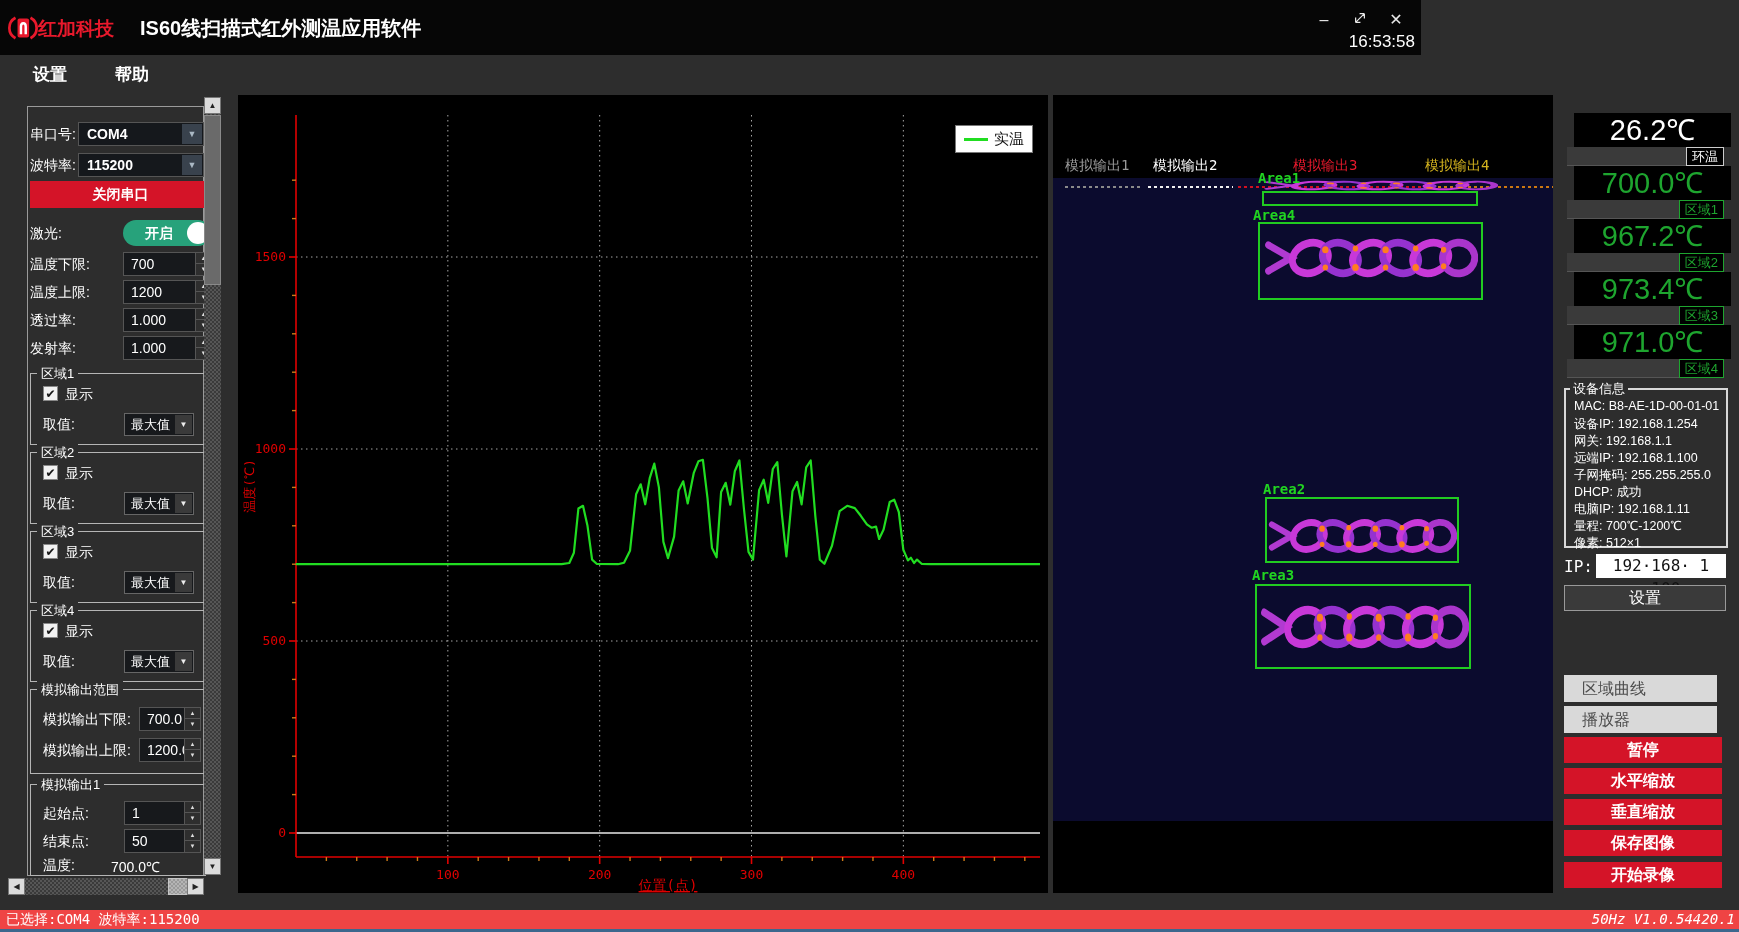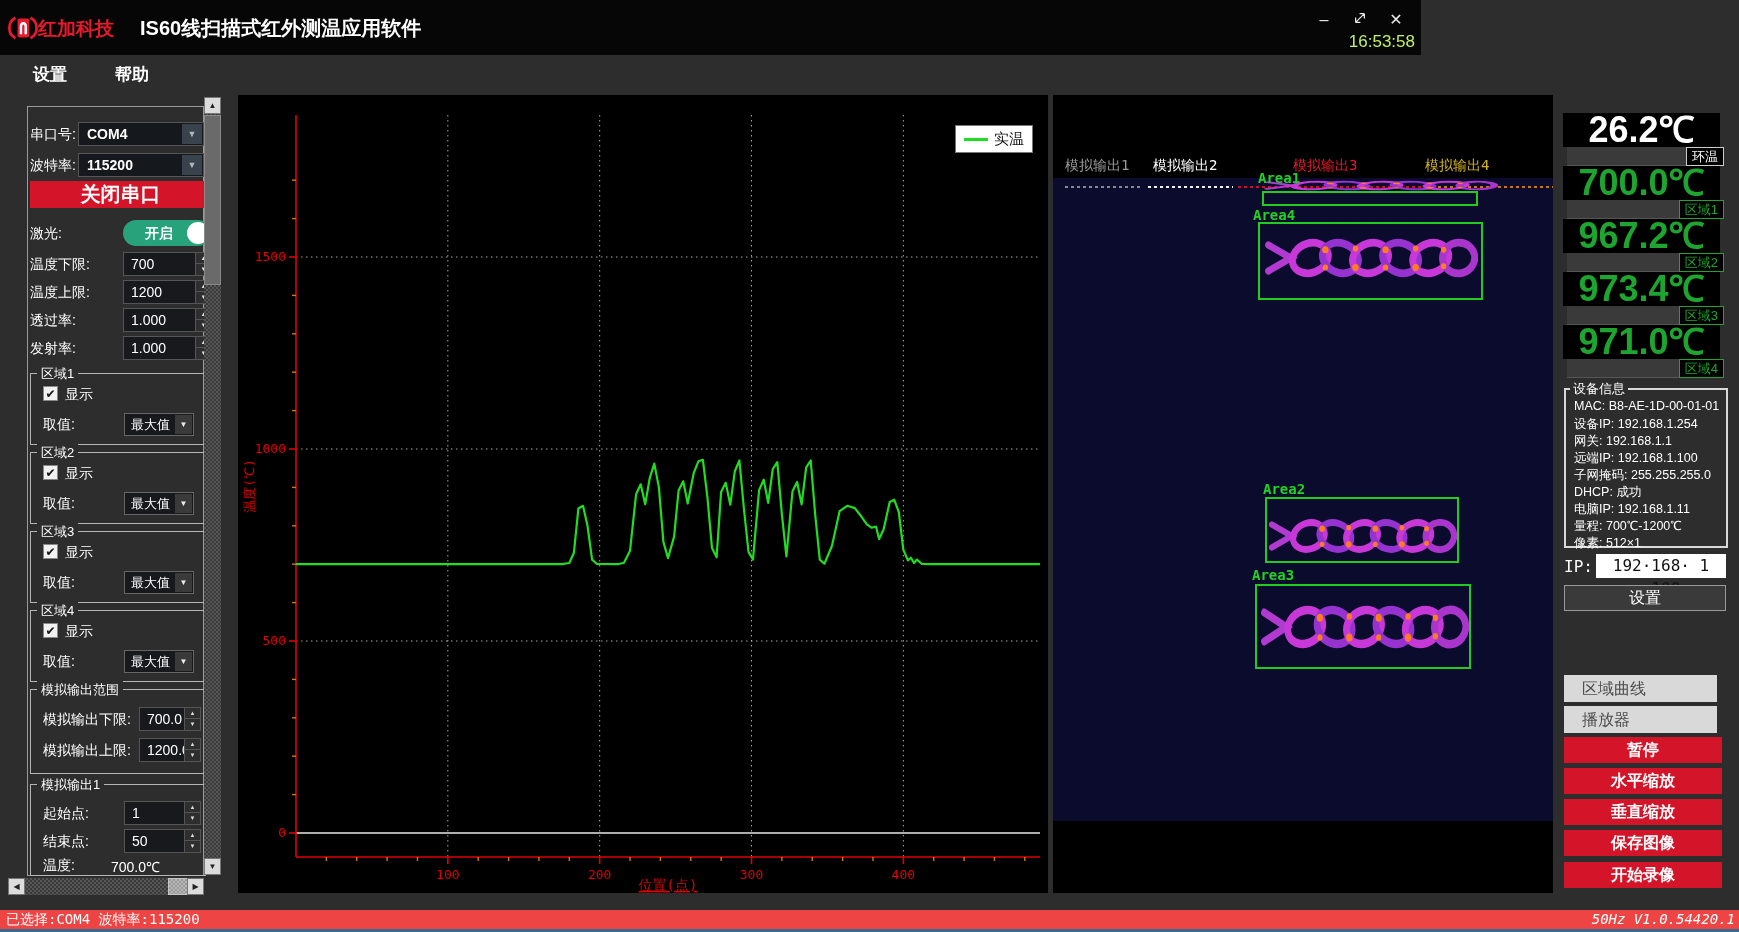--- a/index.html
+++ b/index.html
@@ -5,40 +5,40 @@
   * { margin:0; padding:0; box-sizing:border-box; }
   html,body { width:1739px; height:932px; background:#2d2d2d; overflow:hidden;
     font-family:"Liberation Sans", sans-serif; color:#fff; }
   .abs { position:absolute; }
   .mono { font-family:"DejaVu Sans Mono", monospace; }
 
   
   #titlebar { position:absolute; left:0; top:0; width:1421px; height:55px; background:#060606; }
   #brand { position:absolute; left:38px; top:16px; color:#e8192c; font-size:19px; font-weight:bold; }
   #apptitle { position:absolute; left:140px; top:15px; color:#fff; font-size:20px; font-weight:bold; }
-  #time { position:absolute; right:6px; top:32px; font-size:17px; color:#bef264; }
+  #time { position:absolute; right:6px; top:32px; font-size:17px; color:#ffffff; }
   .winbtn { position:absolute; top:8px; width:26px; height:24px; color:#e8e8e8; font-size:16px;
     text-align:center; line-height:24px; }
 
   
   #menubar { position:absolute; left:0; top:55px; width:1739px; height:40px; background:#2d2d2d; }
   .menuitem { position:absolute; top:8px; font-size:17px; font-weight:bold; color:#fff; }
 
   
   #sidebar { position:absolute; left:8px; top:97px; width:214px; height:801px; background:#2d2d2d; }
   #sidebar-frame { position:absolute; left:19px; top:9px; width:177px; height:770px;
     border:1px solid #9a9a9a; background:#2d2d2d; }
   .slabel { position:absolute; left:22px; font-size:14px; color:#fff; }
   .combo { position:absolute; left:70px; width:126px; height:24px; background:#15181c;
     border:1px solid #555; color:#fff; font-weight:bold; font-size:14px; line-height:22px;
     padding-left:8px; }
   .combo .arrowzone { position:absolute; right:1px; top:1px; width:20px; height:20px;
     background:#39424d; color:#aab8c4; font-size:9px; text-align:center; line-height:20px; }
   .redbtn-wide { position:absolute; left:22px; width:181px; height:27px; background:#d41428;
-    color:#fff; font-size:20px; font-weight:bold; text-align:center; line-height:27px; }
+    color:#fff; font-size:14px; font-weight:bold; text-align:center; line-height:27px; }
   .toggle { position:absolute; left:115px; width:88px; height:26px; border-radius:13px;
     background:#27a27b; }
   .toggle .tlabel { position:absolute; left:22px; top:5px; font-size:14px; color:#fff;font-weight:bold; }
   .toggle .knob { position:absolute; right:2px; top:2px; width:22px; height:22px; border-radius:50%;
     background:#fff; }
   .spin { position:absolute; left:115px; width:89px; height:24px; background:#17191c;
     border:1px solid #555; color:#fff; font-size:14px; line-height:22px; padding-left:7px; }
   .spin .btns { position:absolute; right:0; top:0; width:16px; height:22px; background:#2e2e2e;
     border-left:1px solid #555; }
   .spin .btns div { height:11px; font-size:6px; color:#ddd; text-align:center; line-height:11px; }
@@ -80,22 +80,22 @@
   #image-panel { position:absolute; left:1053px; top:95px; width:500px; height:798px; background:#000; }
   #thermal-bg { position:absolute; left:0; top:83px; width:500px; height:643px; background:#0b0b2e; }
   .tab { position:absolute; top:62px; font-size:14px; }
   .dashline { position:absolute; top:91px; height:2px; }
   .area-label { position:absolute; color:#21d421; font-size:14px; font-weight:bold; }
   .area-rect { position:absolute; border:2px solid #21cc21; }
   .chain { position:absolute; }
 
   
   #rightbar { position:absolute; left:1558px; top:95px; width:181px; height:815px; background:#2d2d2d; }
-  .tempbox { position:absolute; left:5px; width:157px; height:34px; background:#000;
-    text-align:center; font-size:36px; font-weight:bold; line-height:34px; }
+  .tempbox { position:absolute; left:16px; width:157px; height:34px; background:#000;
+    text-align:center; font-size:29px; font-weight:normal; line-height:34px; }
   .templabelrow { position:absolute; left:9px; width:157px; height:19px; background:#3a3a3a;
     border-bottom:1px solid #555; }
   .tempchip { position:absolute; right:0; top:0; height:19px; padding:0 5px; background:#000;
     font-size:13px; line-height:18px; }
   #devinfo { position:absolute; left:6px; top:293px; width:164px; height:160px;
     border:2px solid #d8d8d8; }
   #devinfo .gtitle { position:absolute; left:4px; top:-10px; background:#2d2d2d; padding:0 3px;
     font-size:13px; color:#fff; }
   .devrow { position:absolute; left:8px; font-size:12.5px; color:#fff; white-space:nowrap; }
   #iprow-label { position:absolute; left:6px; top:462px; font-size:16px; }

